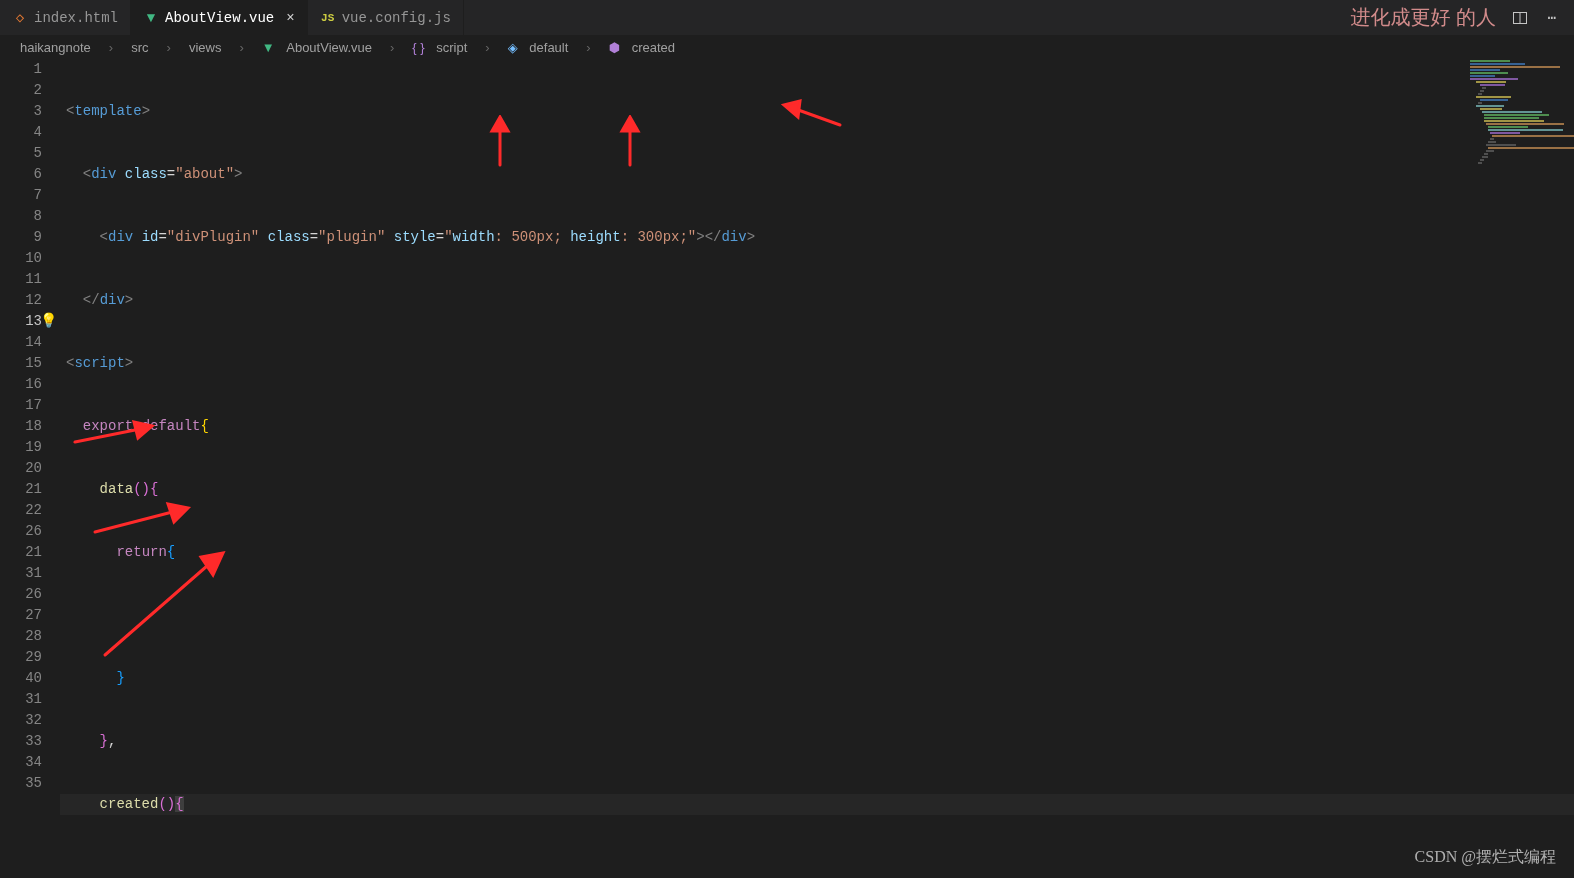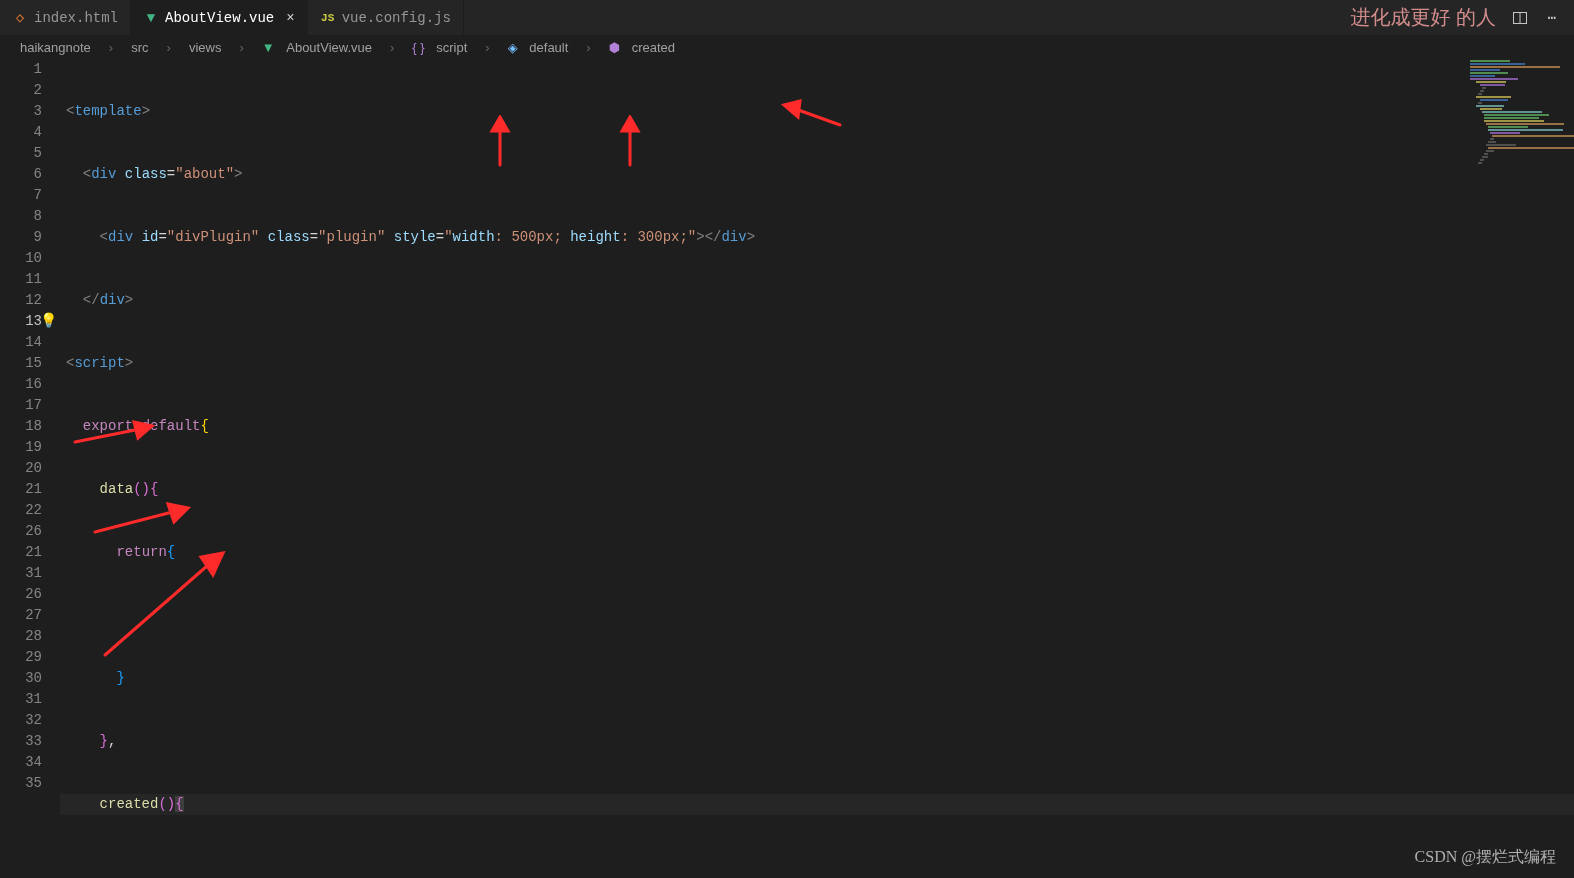--- a/index.html
+++ b/index.html
@@ -195,21 +195,21 @@
     <div class="ln">20</div>
     <div class="ln">21</div>
     <div class="ln">22</div>
     <div class="ln">26</div>
     <div class="ln">21</div>
     <div class="ln">31</div>
     <div class="ln">26</div>
     <div class="ln">27</div>
     <div class="ln">28</div>
     <div class="ln">29</div>
-    <div class="ln">30</div>
+    <div class="ln">40</div>
     <div class="ln">31</div>
     <div class="ln">32</div>
     <div class="ln">33</div>
     <div class="ln">34</div>
     <div class="ln">35</div>
   </div>
 
   <div class="code">
     <div class="code-line"><span class="punc">&lt;</span><span class="elem">template</span><span class="punc">&gt;</span></div>
     <div class="code-line">  <span class="punc">&lt;</span><span class="elem">div</span> <span class="attr">class</span><span class="op">=</span><span class="str">"about"</span><span class="punc">&gt;</span></div>

